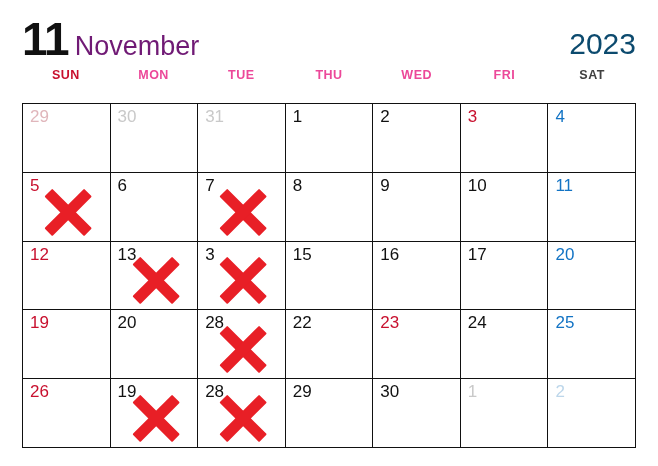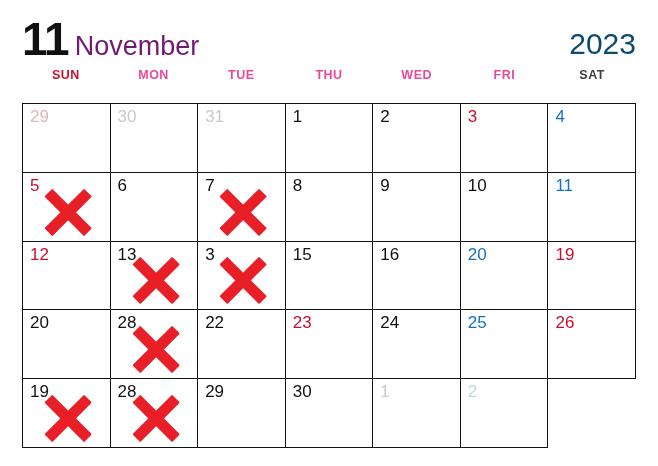--- a/index.html
+++ b/index.html
@@ -207,20 +207,23 @@
           <span class="b"></span>
         </div>
       </div>
       <div class="cell">
         <div class="daynum ">15</div>
       </div>
       <div class="cell">
         <div class="daynum ">16</div>
       </div>
       <div class="cell">
+        <div class="daynum ">17</div>
+      </div>
+      <div class="cell">
         <div class="daynum sat">20</div>
       </div>
       <div class="cell">
         <div class="daynum sun">19</div>
       </div>
       <div class="cell">
         <div class="daynum ">20</div>
       </div>
       <div class="cell">
         <div class="daynum ">28</div>

